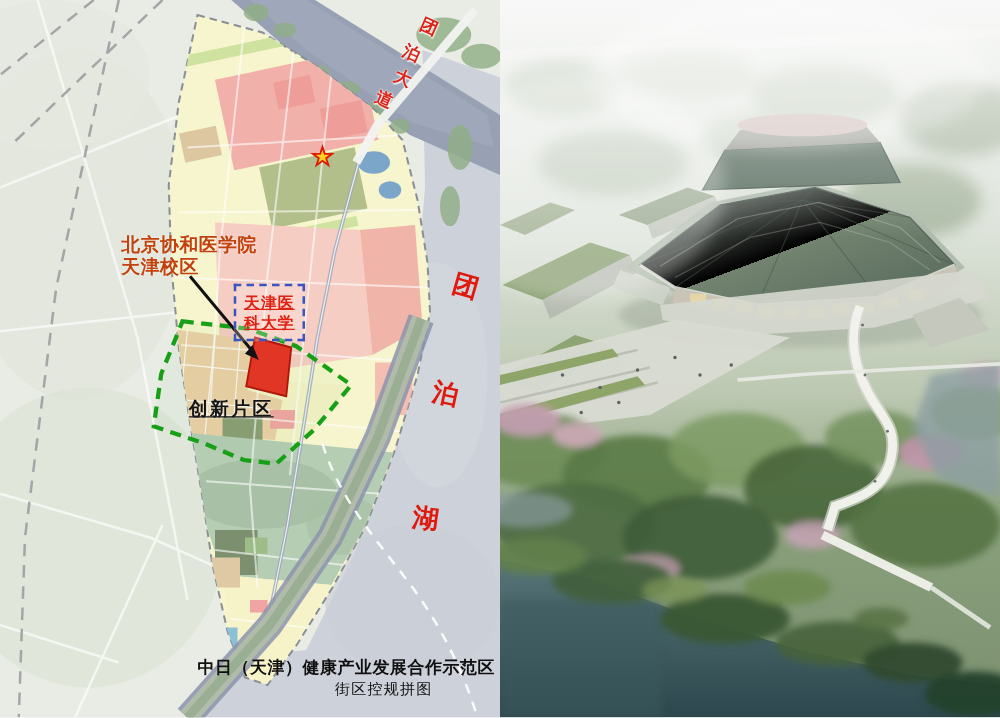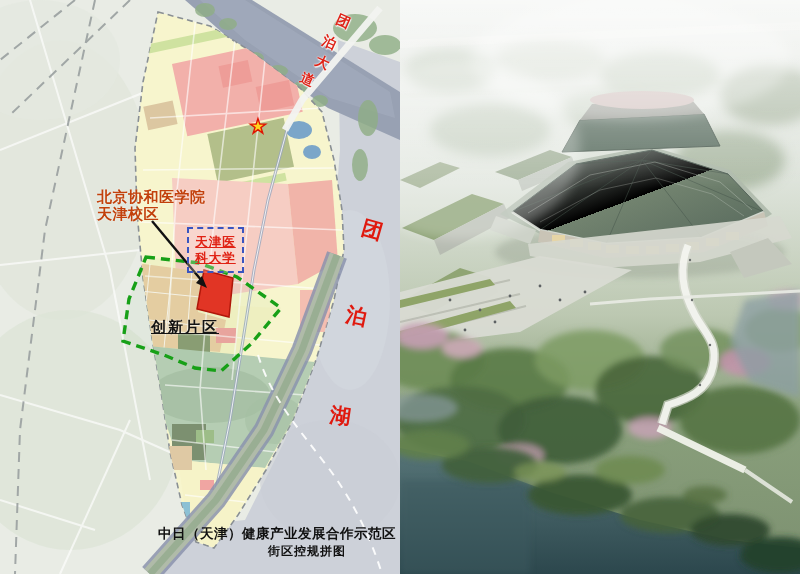--- a/index.html
+++ b/index.html
@@ -29,21 +29,21 @@
      text-align:center;letter-spacing:1px;padding-top:5px;box-sizing:border-box;}
   #tcm-box{left:186px;top:177px;width:55px;height:49px;}
   #med-box{left:187px;top:227px;width:57px;height:46px;text-decoration:underline;}
   .innovation-label{position:absolute;left:151px;top:318px;color:#141414;
      font-weight:700;font-size:15px;letter-spacing:2px;
      text-shadow:0 0 2px rgba(255,255,255,.6);text-decoration:underline;}
   .lake-char{position:absolute;color:#e0190e;font-weight:700;font-size:21px;line-height:21px;}
   .caption1{position:absolute;left:158px;top:525px;width:250px;text-align:left;
      color:#101010;font-weight:700;font-size:13.5px;letter-spacing:.5px;}
   .caption2{position:absolute;left:252px;top:543px;width:110px;text-align:center;
-     color:#101010;font-weight:700;font-size:12px;letter-spacing:1px;}
+     color:#101010;font-weight:400;font-size:12px;letter-spacing:1px;}
 </style>
 </head>
 <body>
 
 <div class="stage">
 
   <div class="panel" id="map-panel">
     <svg width="400" height="574" viewBox="0 0 400 574">
       <defs>
         <clipPath id="areaClip">

